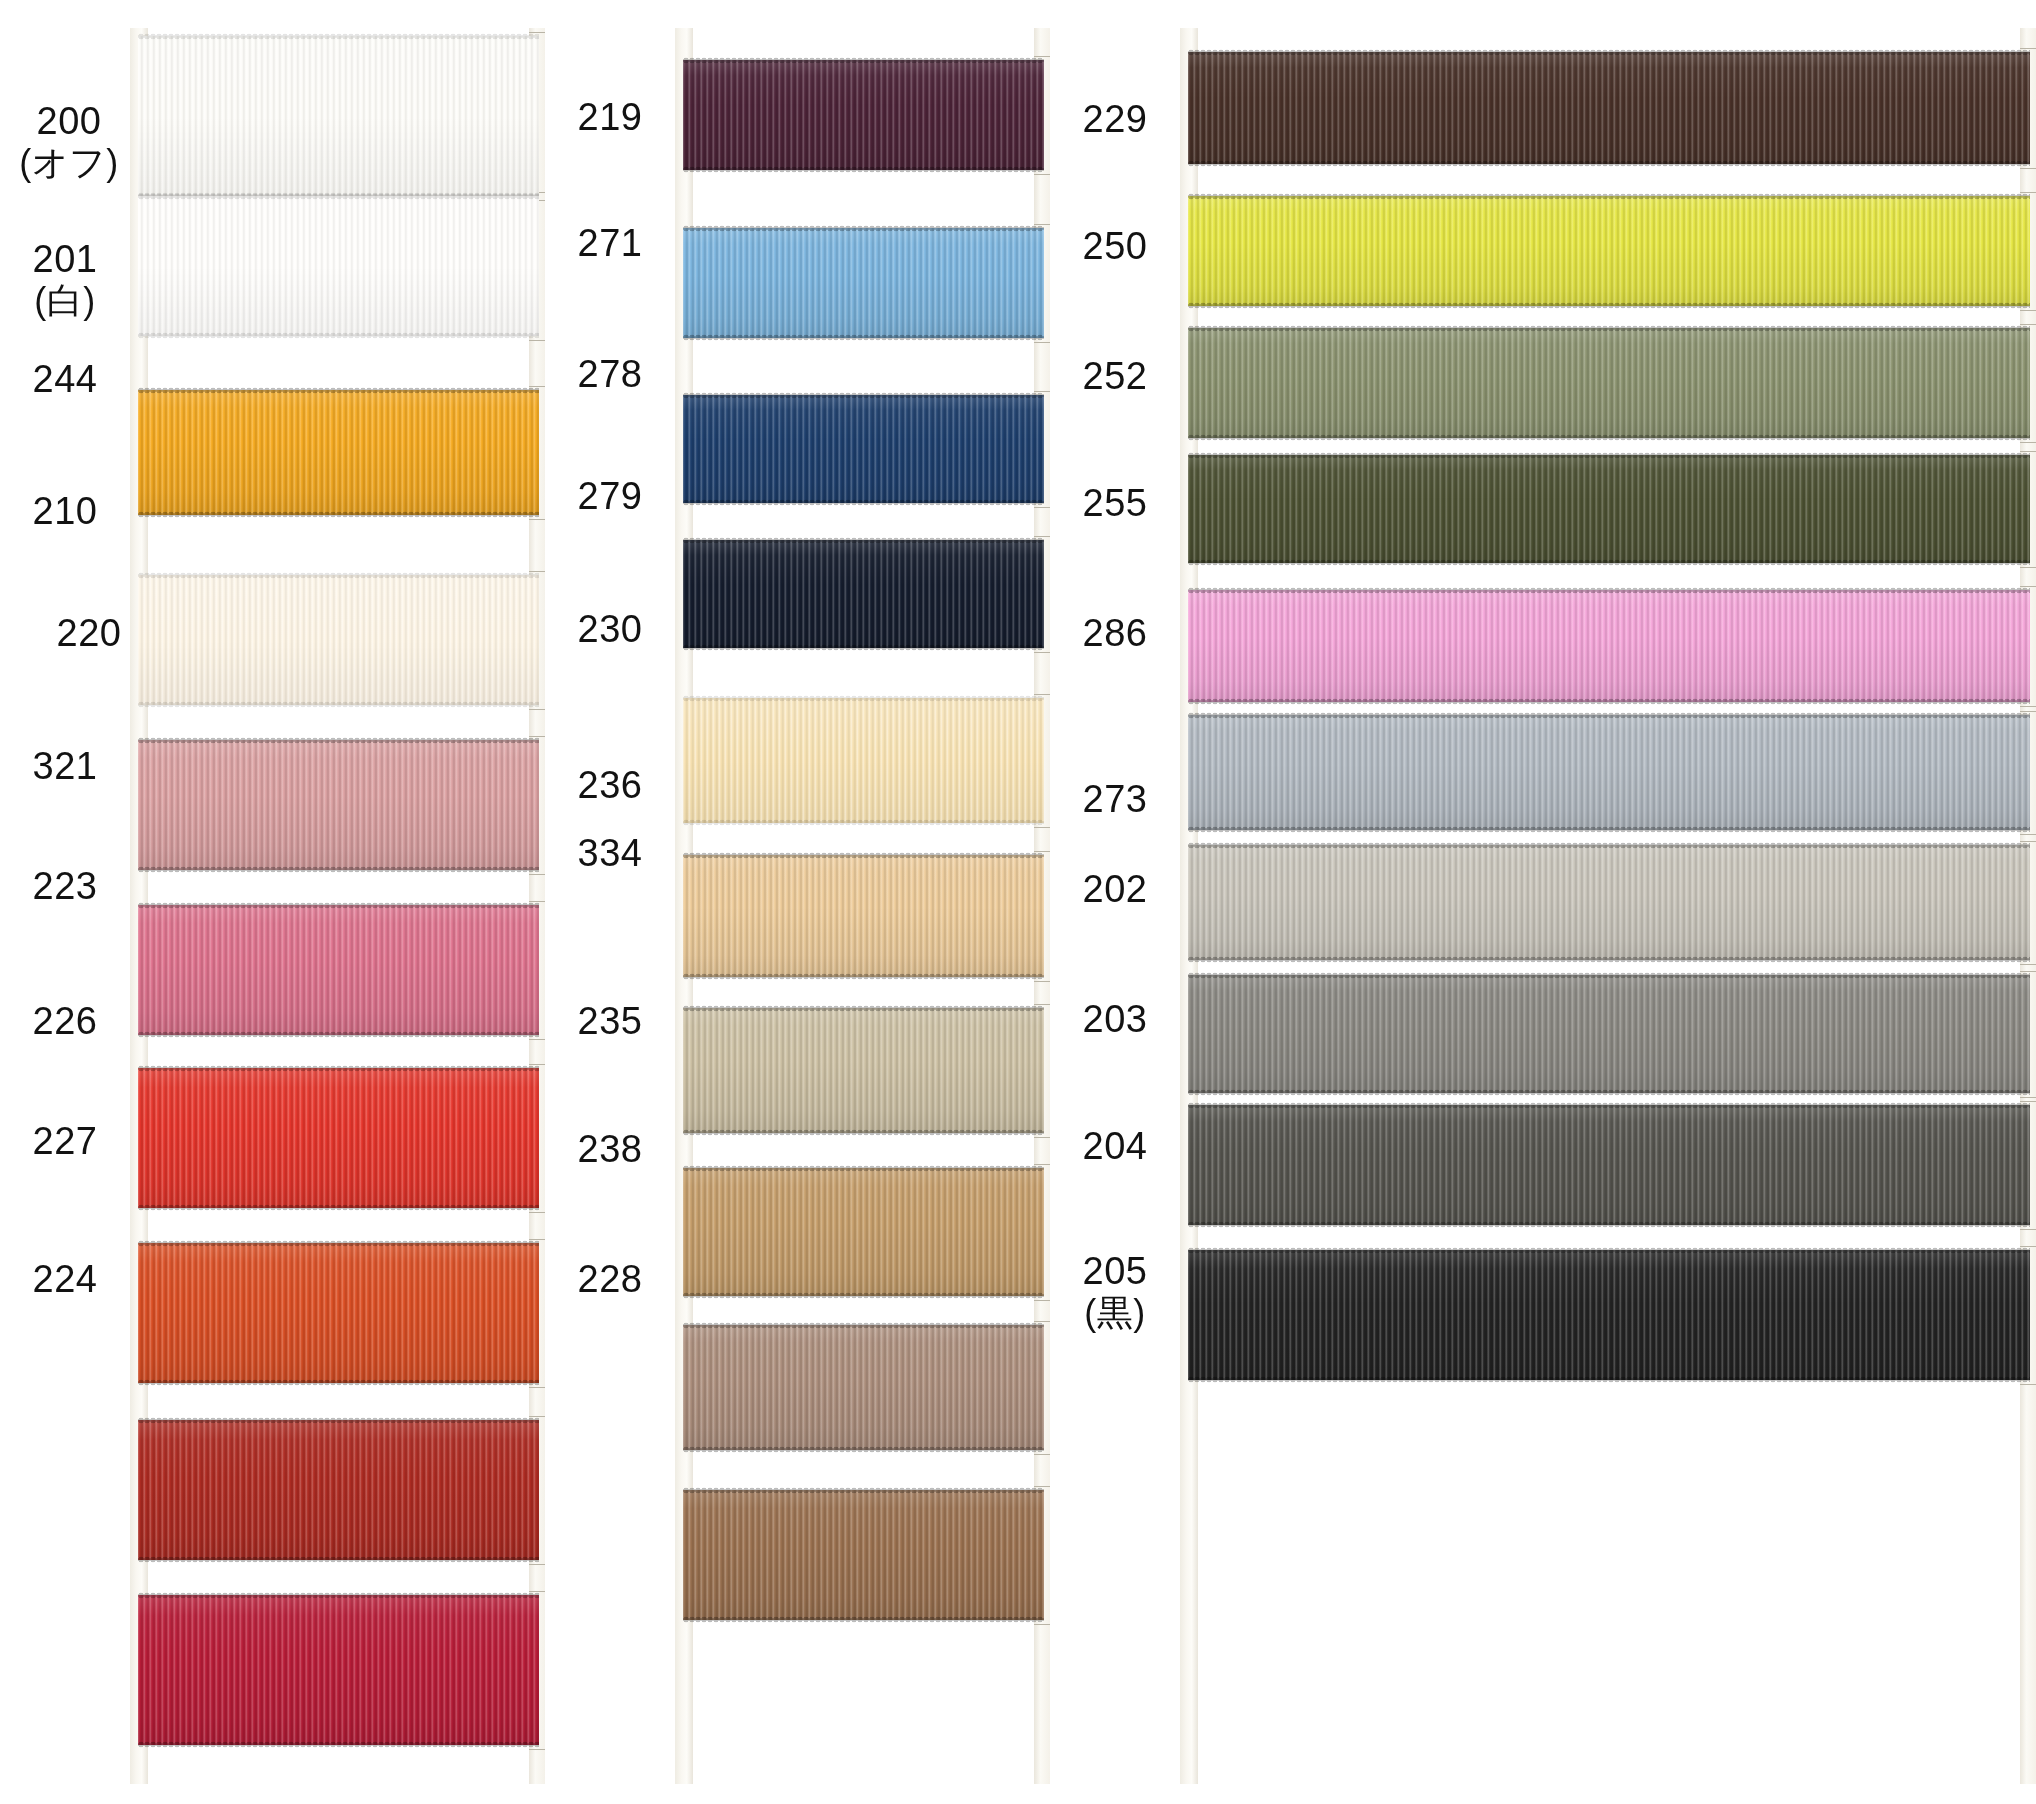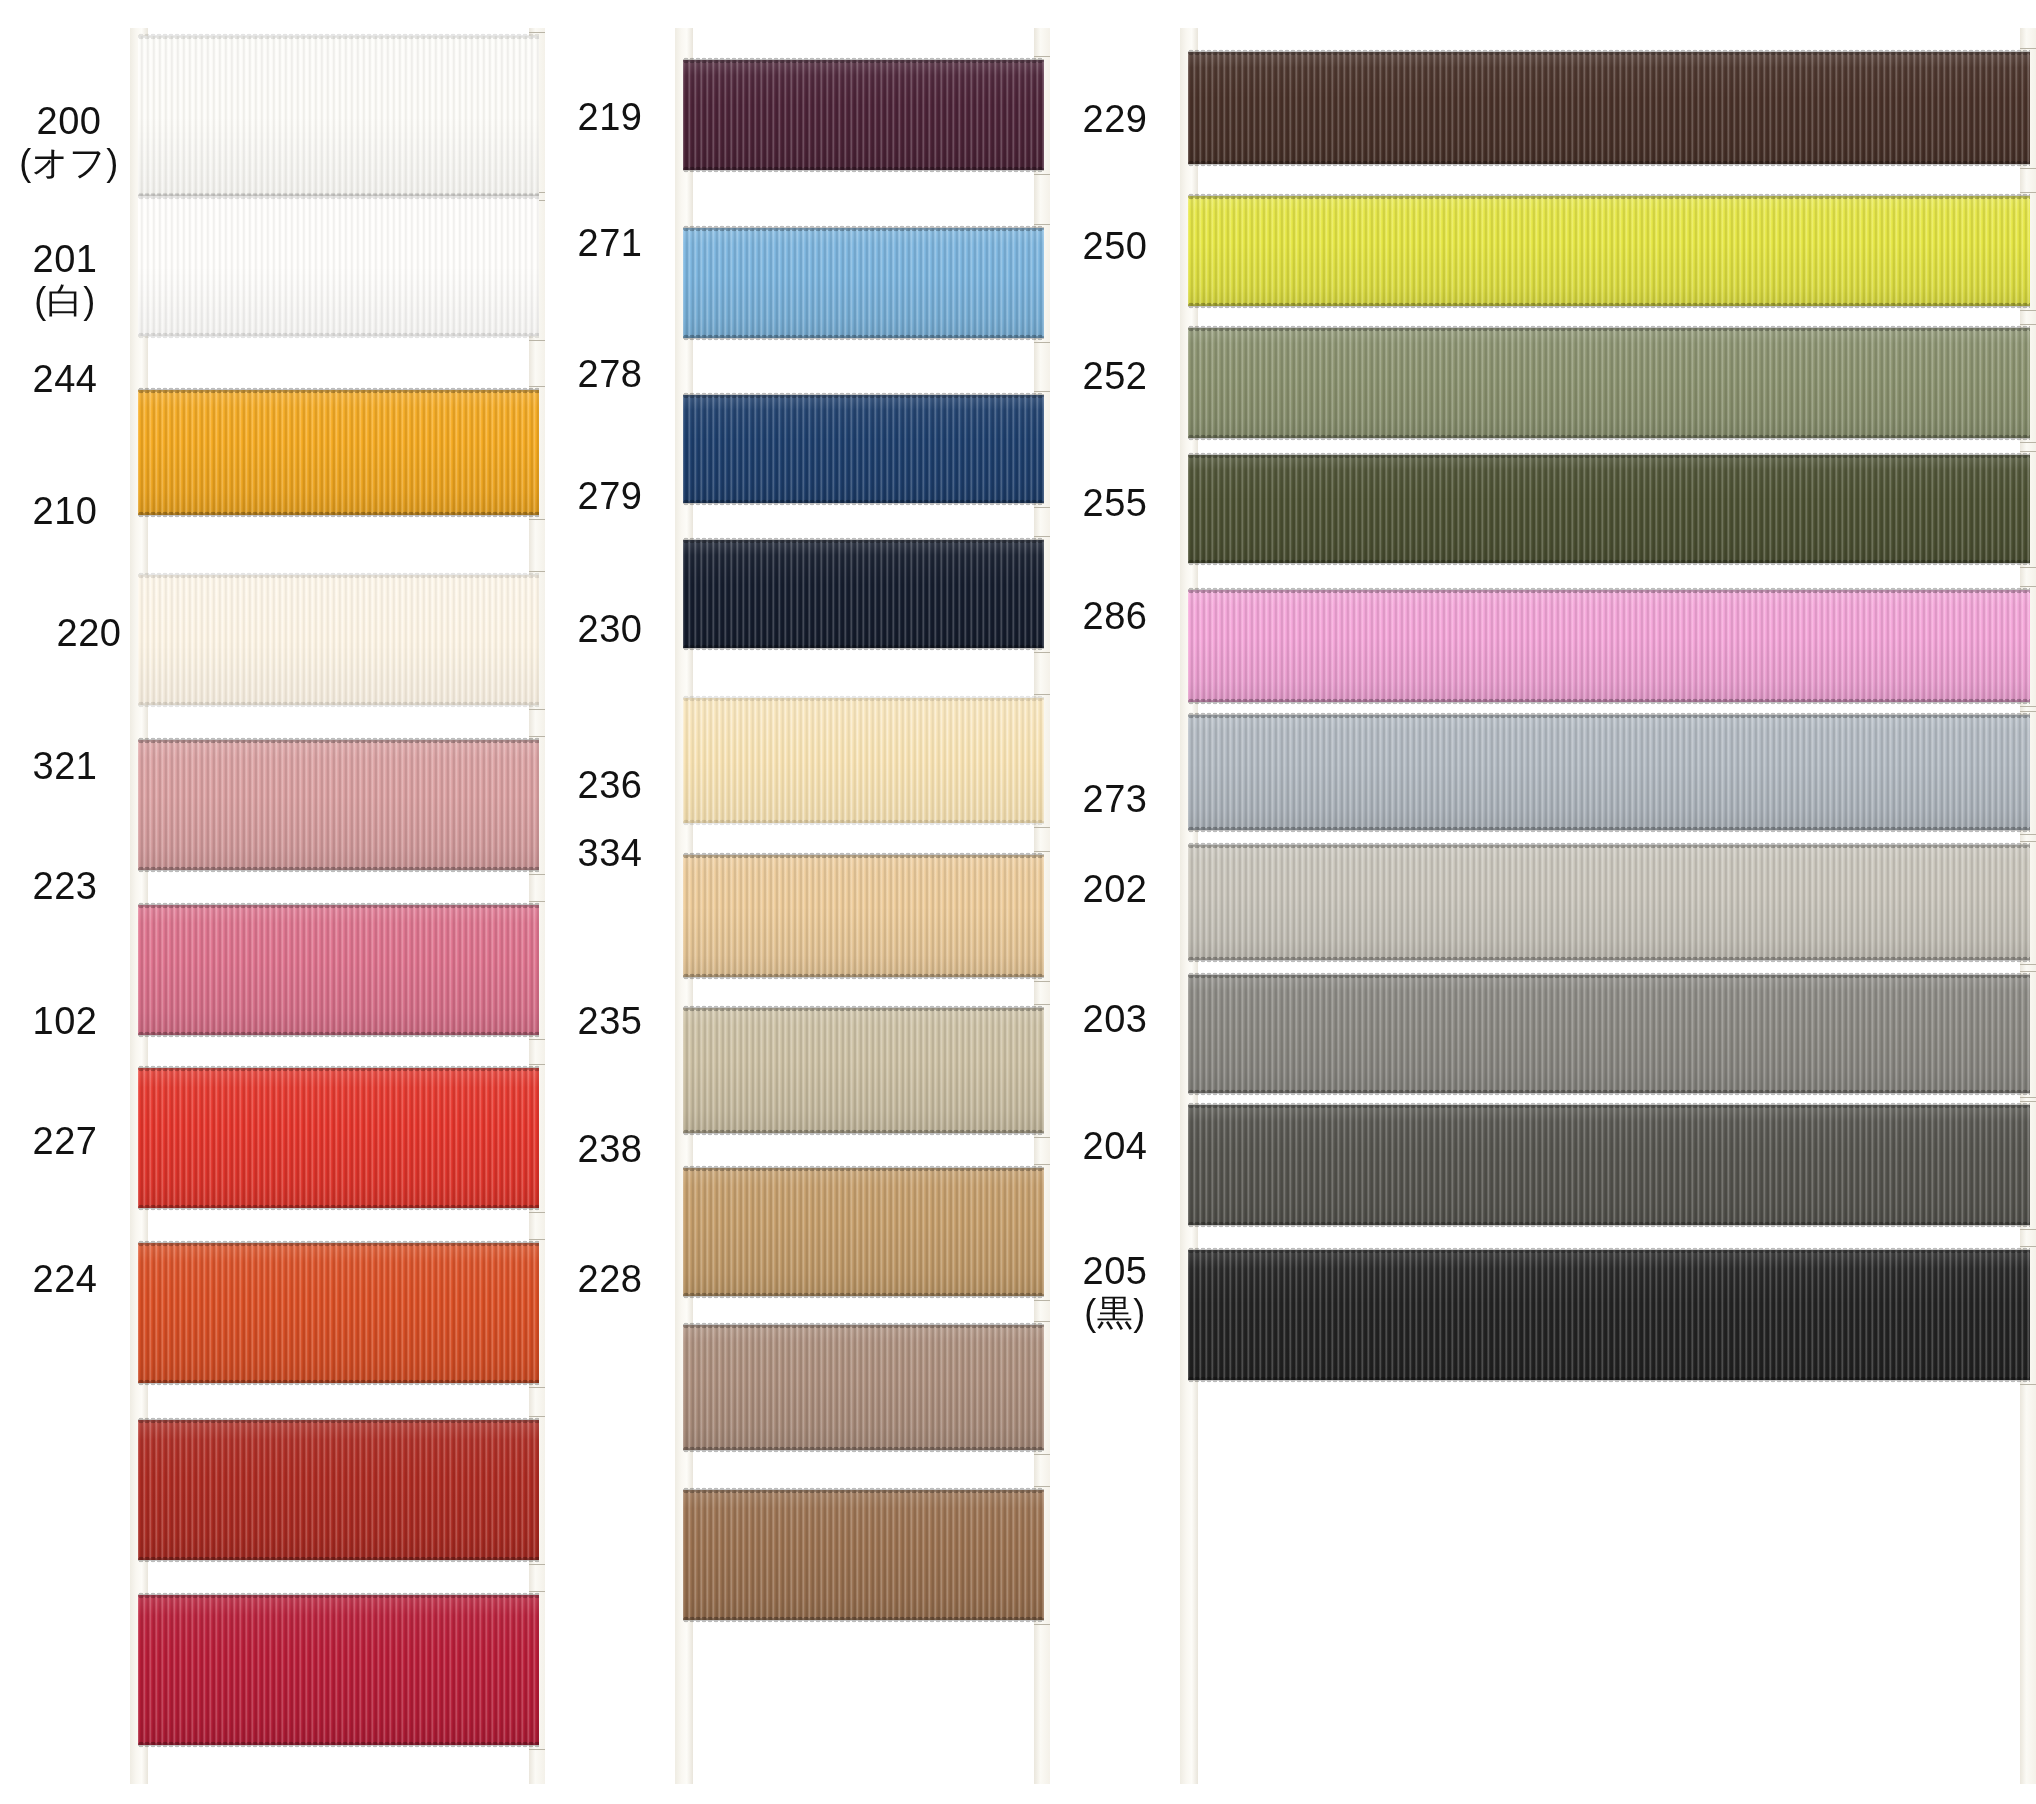--- a/index.html
+++ b/index.html
@@ -141,21 +141,21 @@
 
   <div class="column" id="col1" style="left:0px; width:545px;">
     <div class="labels-col">
         <div class="label-cell" style="top: 100px; padding-left: 8px;">200<span class="sub">(オフ)</span></div>
         <div class="label-cell" style="top: 238px;">201<span class="sub">(白)</span></div>
         <div class="label-cell" style="top: 358px;">244</div>
         <div class="label-cell" style="top: 490px;">210</div>
         <div class="label-cell" style="top: 612px; padding-left: 48px;">220</div>
         <div class="label-cell" style="top: 745px;">321</div>
         <div class="label-cell" style="top: 865px;">223</div>
-        <div class="label-cell" style="top: 1000px;">102</div>
+        <div class="label-cell" style="top: 1000px;">226</div>
         <div class="label-cell" style="top: 1120px;">227</div>
         <div class="label-cell" style="top: 1258px;">224</div>
       </div>
     <div class="swatches-col">
       <div class="tape"></div>
       <div class="tape right"></div>
     <div class="swatch pale" title="200 off-white" style="top: 36px; height: 160px;">
           <div class="ribbon" style="background-color: rgb(253, 252, 248);"></div>
         </div>
         <div class="tick" style="top: 32px; right: 0px;"></div>
@@ -276,21 +276,21 @@
         <div class="tick" style="top: 1624px; right: 0px;"></div>
       </div>
   </div>
 
   <div class="column" id="col3" style="left:1050px; width:986px;">
     <div class="labels-col">
         <div class="label-cell" style="top: 98px;">229</div>
         <div class="label-cell" style="top: 225px;">250</div>
         <div class="label-cell" style="top: 355px;">252</div>
         <div class="label-cell" style="top: 482px;">255</div>
-        <div class="label-cell" style="top: 595px; text-align: center;">286</div>
+        <div class="label-cell" style="top: 612px; text-align: center;">286</div>
         <div class="label-cell" style="top: 778px;">273</div>
         <div class="label-cell" style="top: 868px;">202</div>
         <div class="label-cell" style="top: 998px;">203</div>
         <div class="label-cell" style="top: 1125px;">204</div>
         <div class="label-cell" style="top: 1250px;">205<span class="sub">(黒)</span></div>
       </div>
     <div class="swatches-col">
       <div class="tape"></div>
       <div class="tape right"></div>
     <div class="swatch" title="229 dark-brown" style="top: 52px; height: 112px;">

